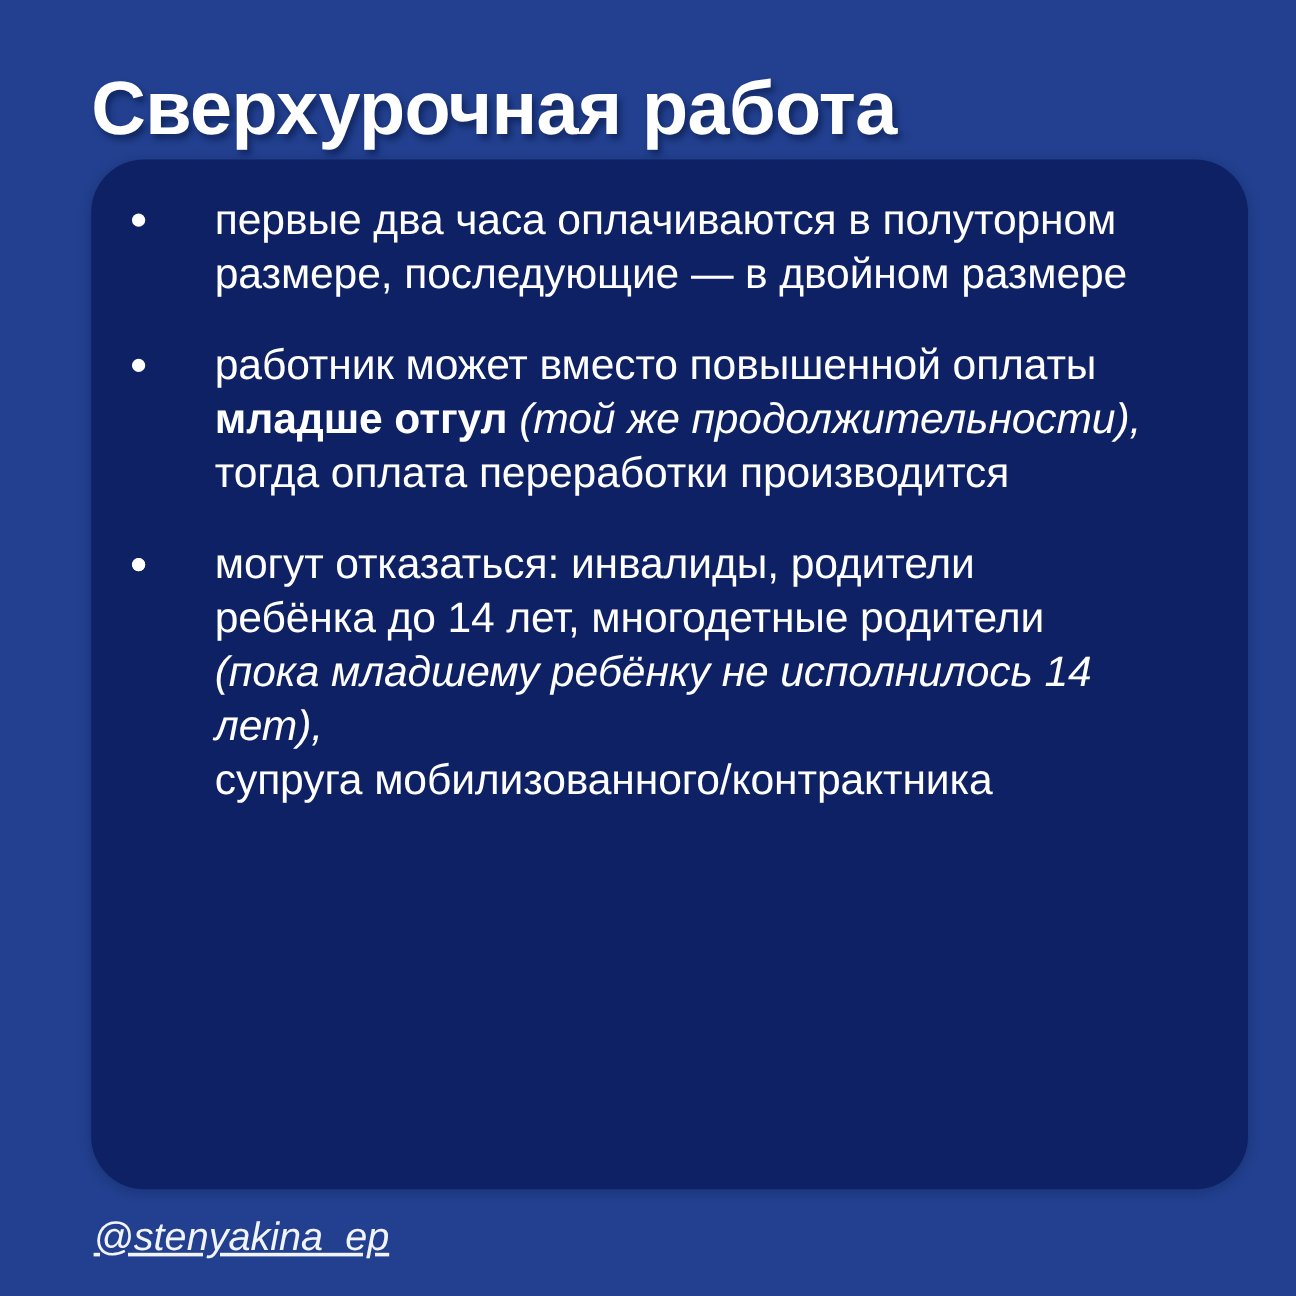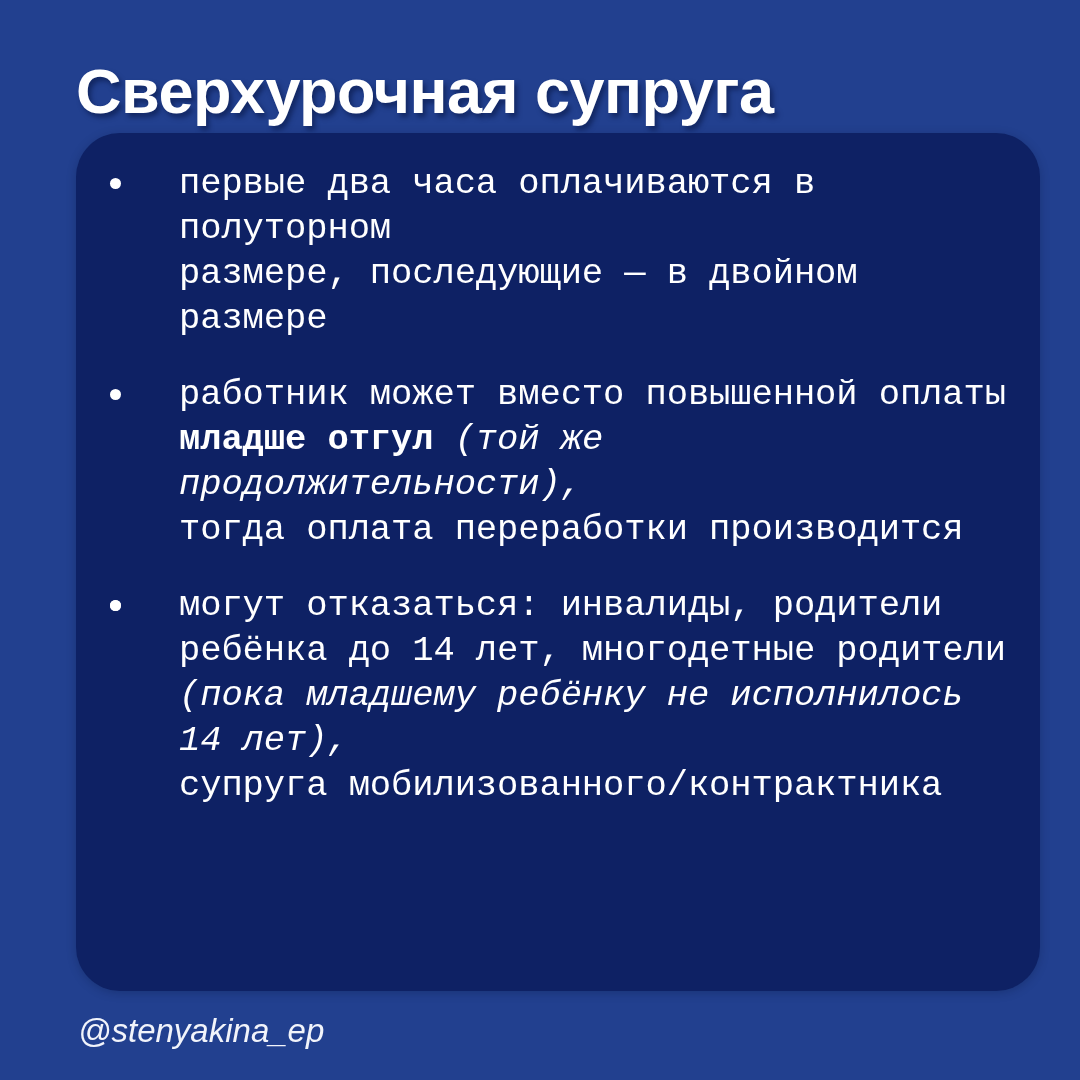--- a/index.html
+++ b/index.html
@@ -89,40 +89,40 @@
   
   .em-bold {
     font-weight: bold;
   }
   .em-italic {
     font-style: italic;
     font-weight: normal;
   }
   .nowrap-line {
     display: block;
-    font-family: Liberation Mono, monospace;
   }
 
   
   .handle {
     position: absolute;
     left: 78px;
     top: 1012px;
     font-size: 33px;
     font-style: italic;
     color: #f2f4fb;
     letter-spacing: 0px;
+    text-decoration: underline;
   }
 </style>
 </head>
 <body>
 
 <div class="poster">
 
-  <h1 class="title">Сверхурочная супруга</h1>
+  <h1 class="title">Сверхурочная работа</h1>
 
   <div class="card">
     <ul class="bullet-list" id="bullet-list">
         <li class="bullet-item">
           <span class="bullet-marker"></span>
           <span class="bullet-text">
             <span class="nowrap-line"><span>первые два часа оплачиваются в полуторном</span></span>
             <span class="nowrap-line"><span>размере, последующие — в двойном размере</span></span>
           </span>
         </li>

